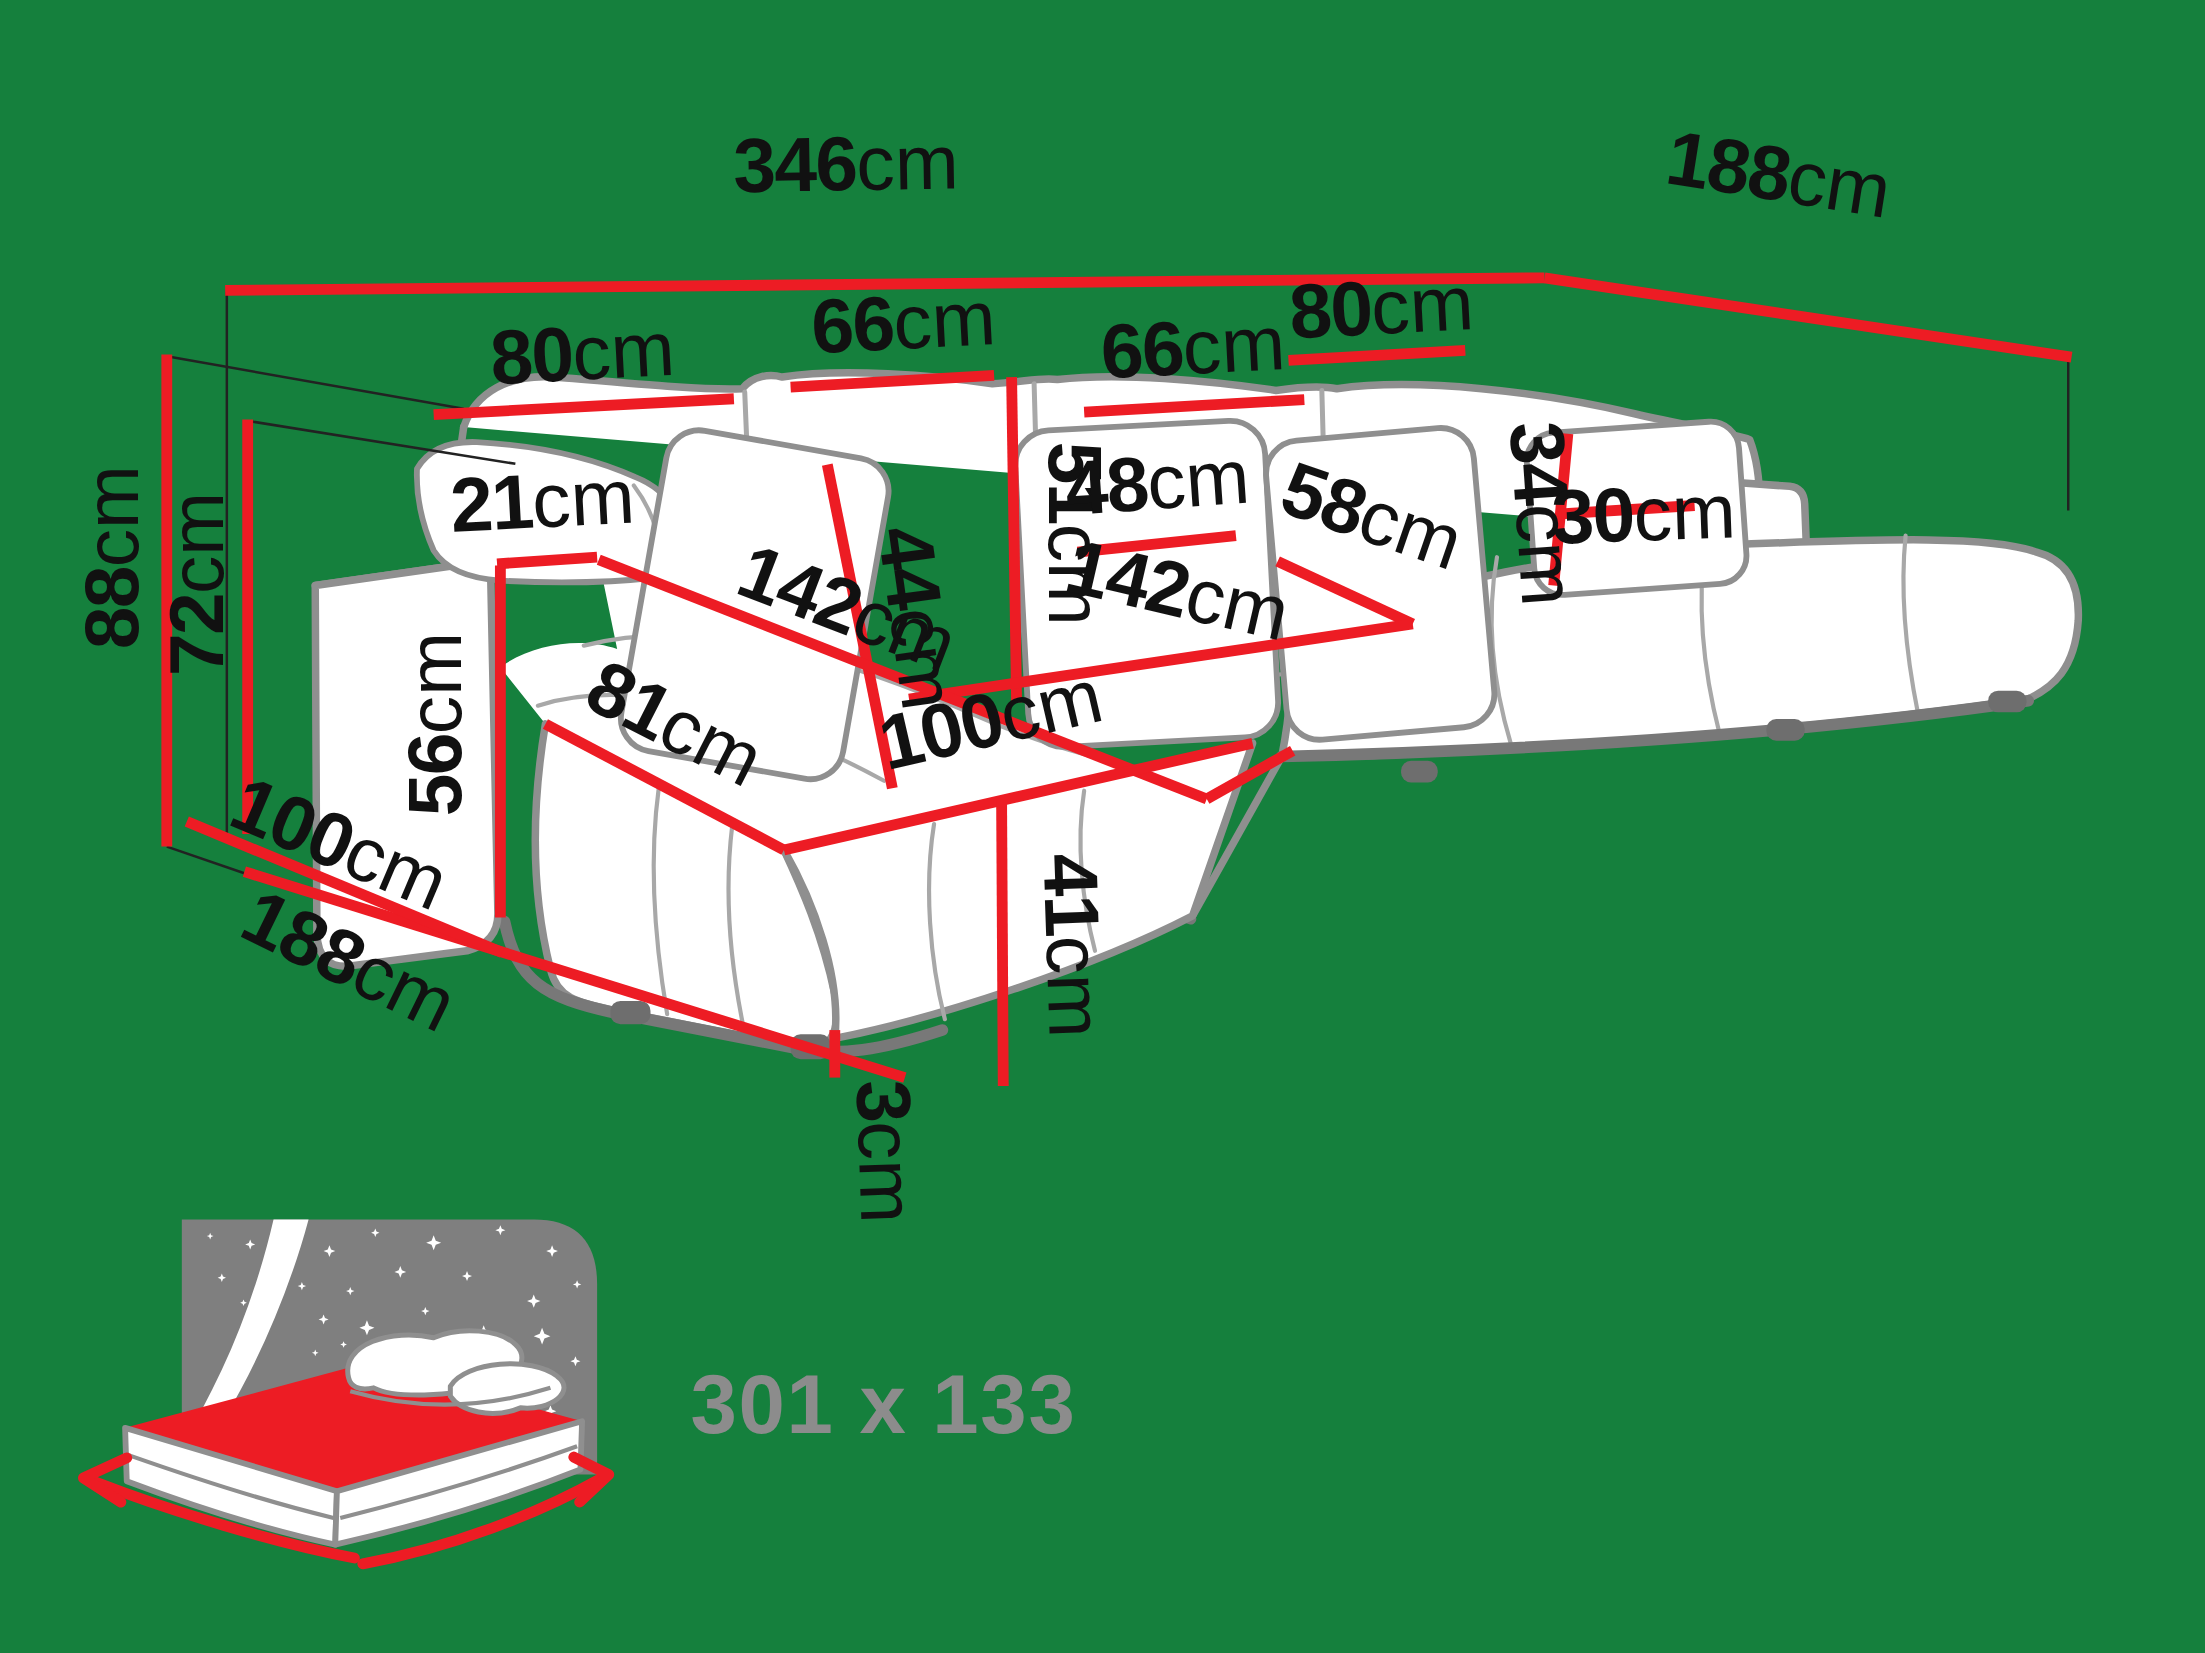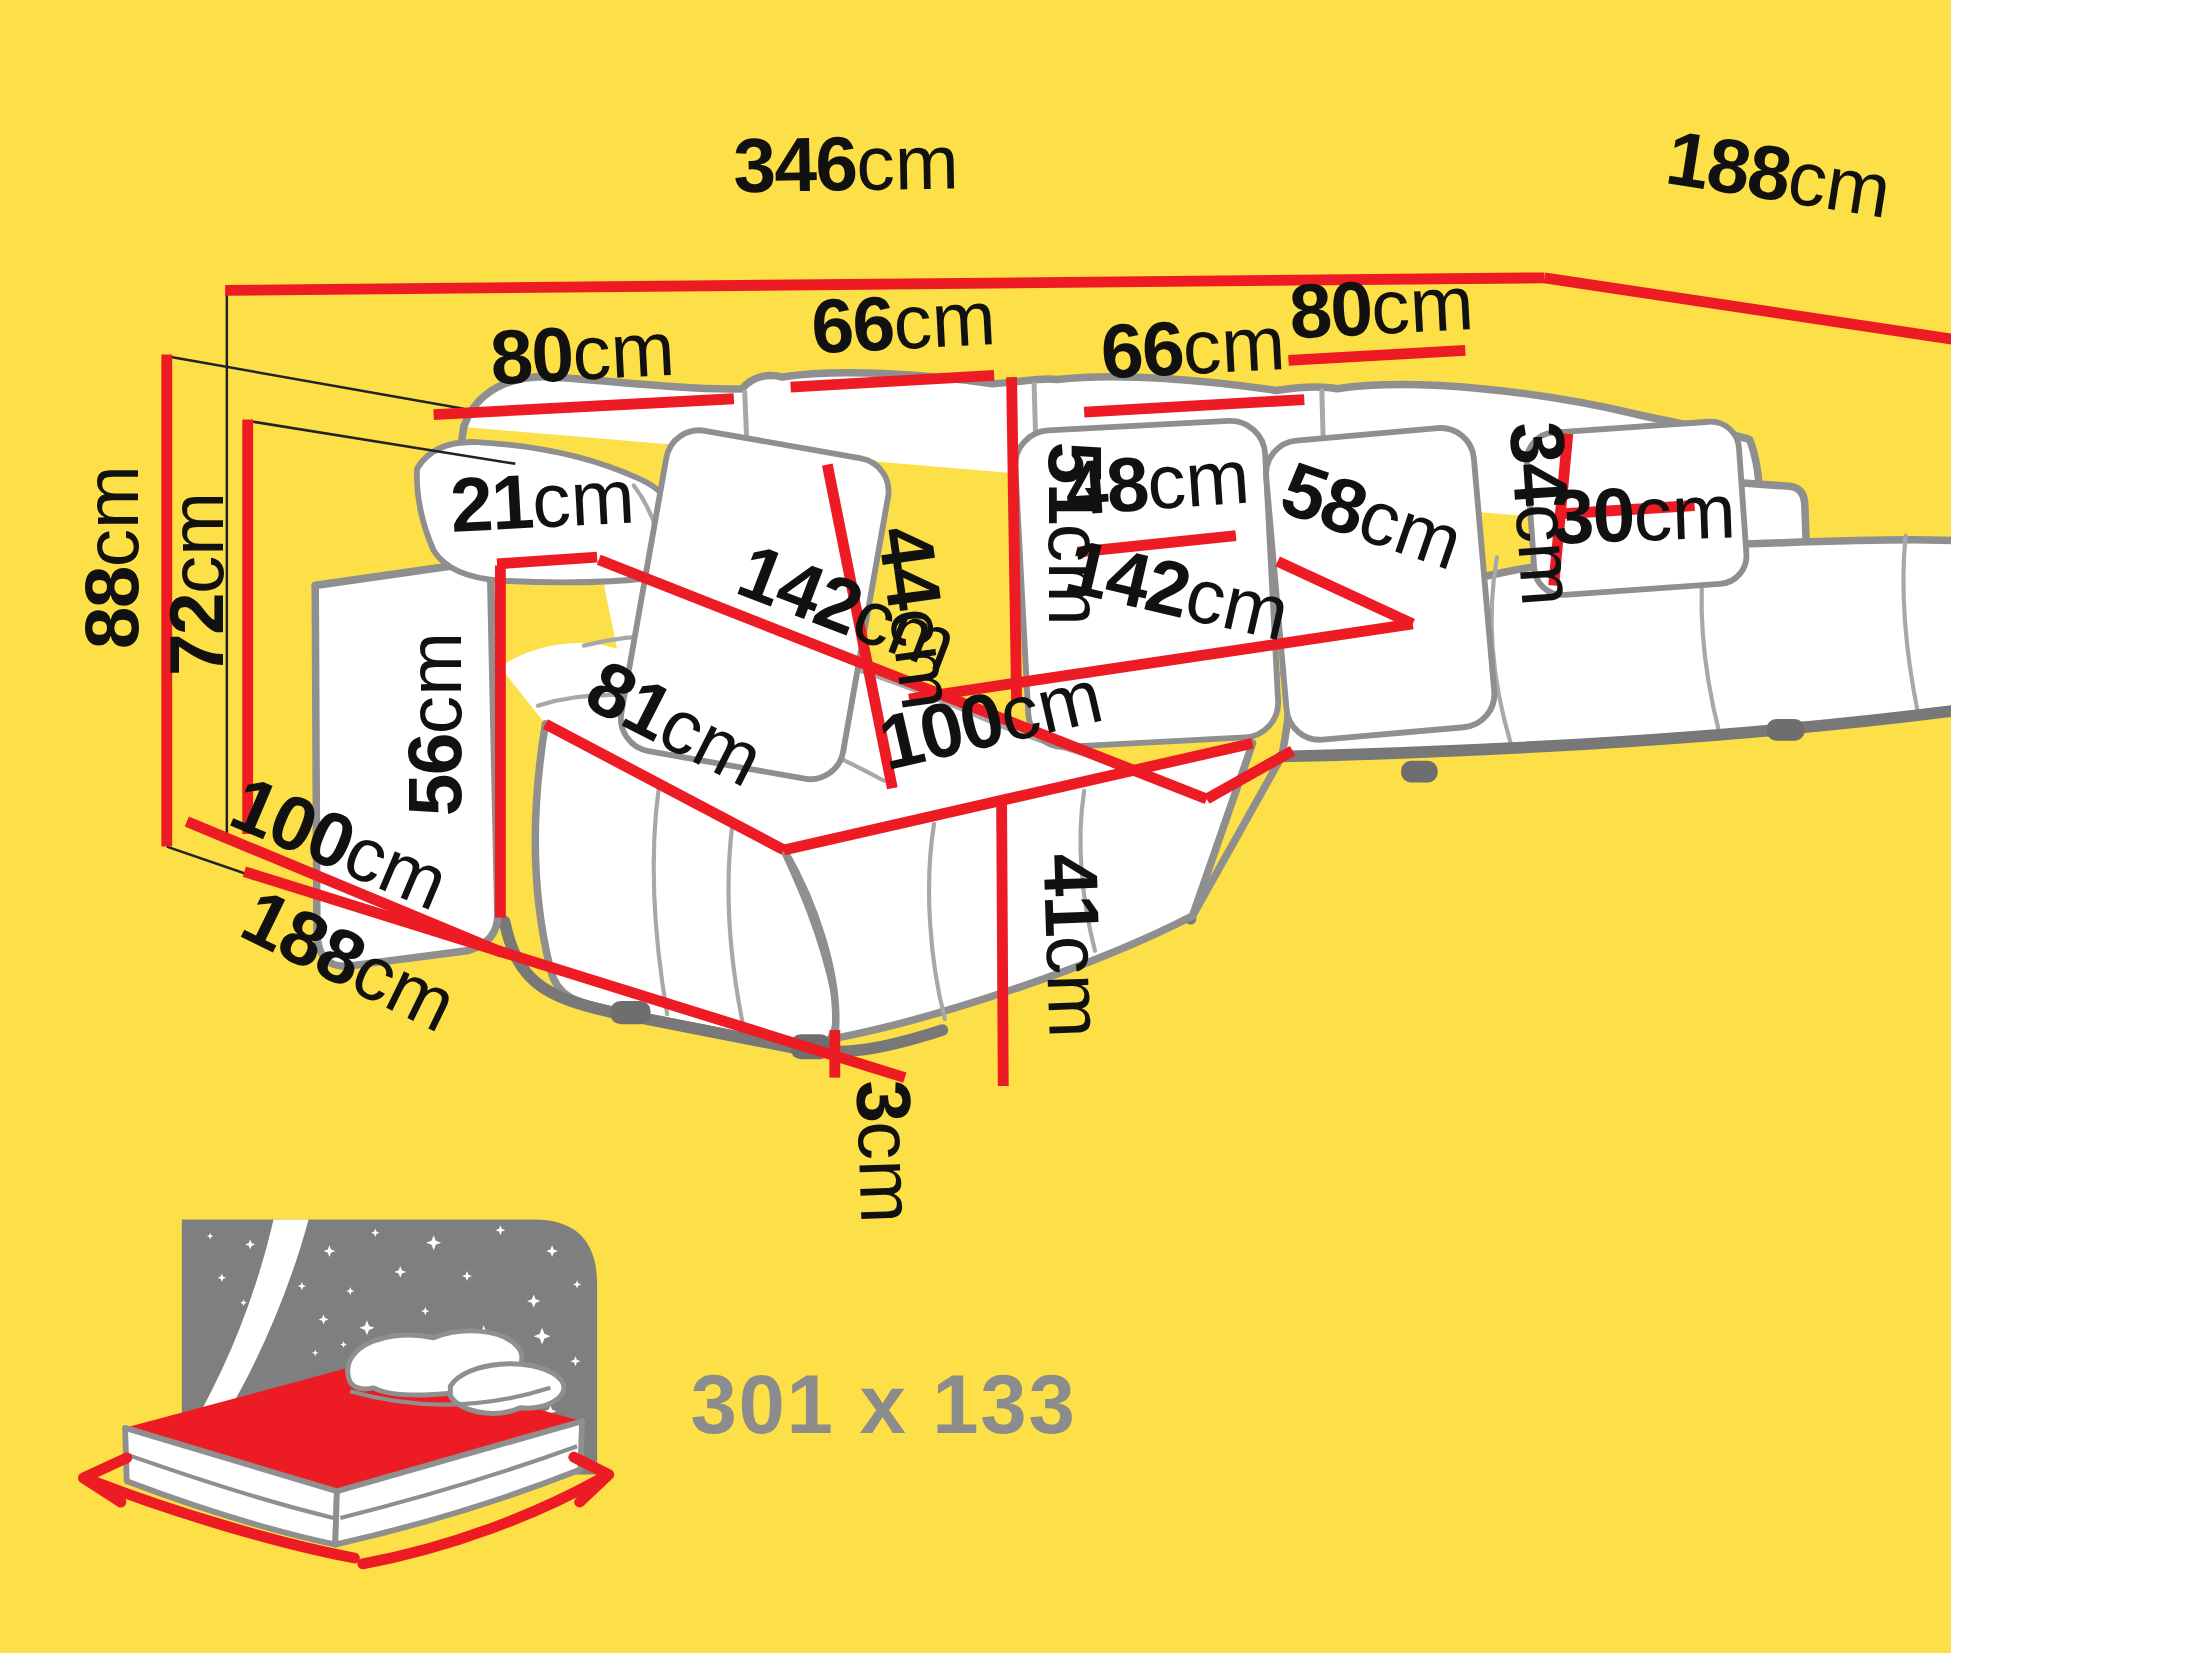--- a/index.html
+++ b/index.html
@@ -1,17 +1,17 @@
 <!DOCTYPE html>
 <html style="font-size:13.3px"><head>
 <meta charset="utf-8">
 <style>
   html,body{margin:0;padding:0;background:#ffffff;}
   body{font-family:"Liberation Sans",sans-serif;}
-  .stage{position:relative;width:1951px;height:1654px;background:#fde047;overflow:hidden;}
+  .stage{position:relative;width:2205px;height:1654px;background:#15803d;overflow:hidden;}
   svg{display:block;}
   text{font-family:"Liberation Sans","DejaVu Sans",sans-serif;}
   .dim-num{font-weight:700;letter-spacing:-2px;}
   .dim-unit{font-weight:400;letter-spacing:0;}
 </style>
 </head>
 <body>
 
 <div class="stage">
 <svg id="diagram-svg" width="2205" height="1654" viewBox="0 0 2644 1983" xmlns="http://www.w3.org/2000/svg">

